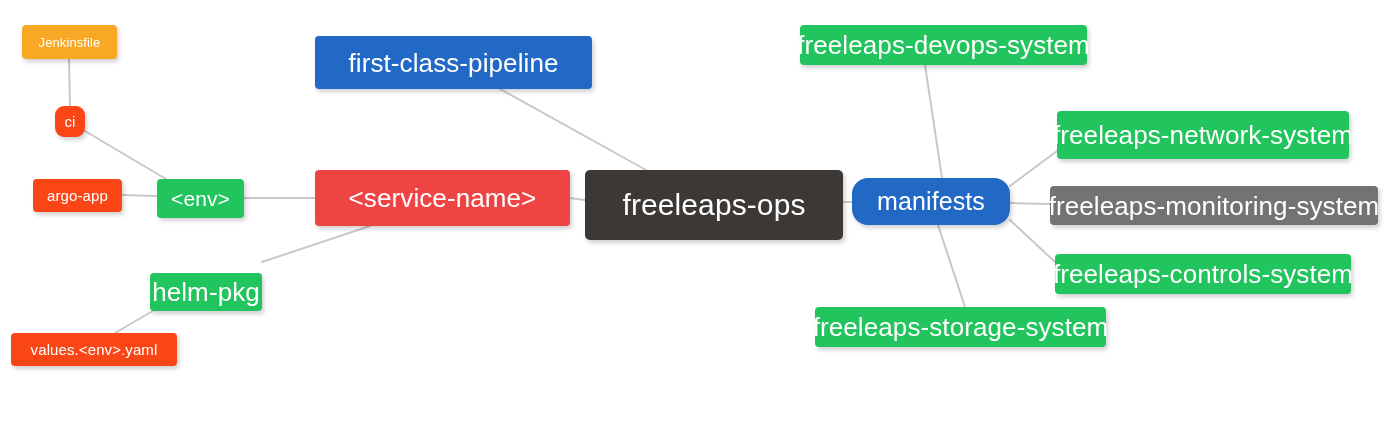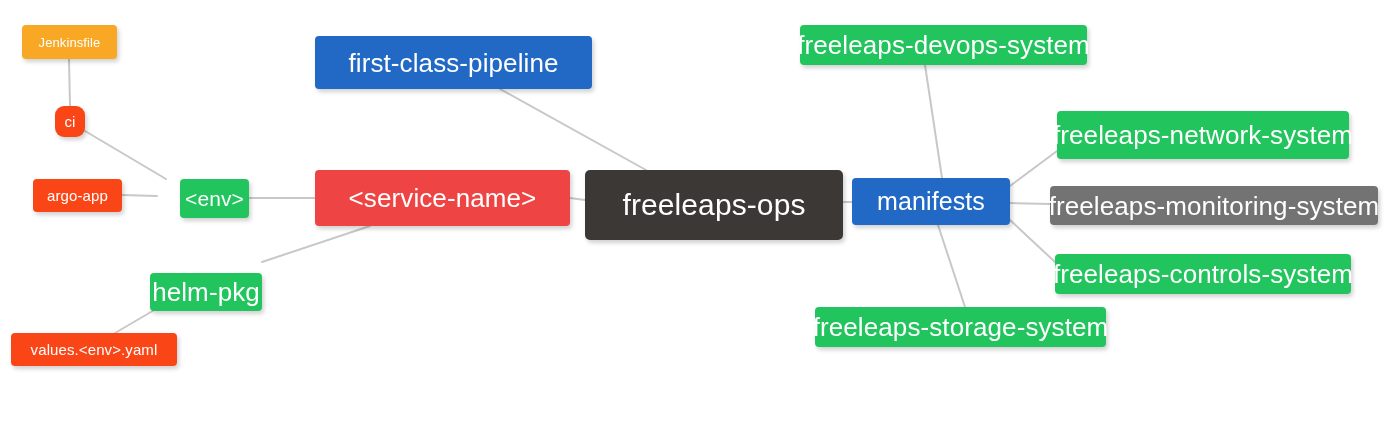--- a/index.html
+++ b/index.html
@@ -48,21 +48,21 @@
     letter-spacing: 0.1px;
     cursor: pointer;
     user-select: none;
   }
   .mm-node-label {
     display: block;
     line-height: 1;
   }
   
   .tier-root   { font-size: 30px; border-radius: 5px; }
-  .tier-one    { font-size: 25px; }
+  .tier-one    { font-size: 25px; border-radius: 16px; }
   .tier-two    { font-size: 26px; }
   .tier-mid    { font-size: 21px; }
   .tier-leaf   { font-size: 26px; }
   .tier-small  { font-size: 15px; }
   .tier-tiny   { font-size: 13px; }
 </style>
 </head>
 <body>
 
 <div id="mindmap-canvas">
@@ -90,21 +90,21 @@
       </div>
       <div class="mm-node tier-two" style="left: 315px; top: 170px; width: 255px; height: 56px; background: #ef4444;">
         <span class="mm-node-label">&lt;service-name&gt;</span>
       </div>
       <div class="mm-node tier-one" style="left: 852px; top: 178px; width: 158px; height: 47px; background: rgb(33, 105, 196);">
         <span class="mm-node-label">manifests</span>
       </div>
       <div class="mm-node tier-two" style="left: 315px; top: 36px; width: 277px; height: 53px; background: rgb(33, 105, 196);">
         <span class="mm-node-label">first-class-pipeline</span>
       </div>
-      <div class="mm-node tier-mid" style="left: 157px; top: 179px; width: 69px; height: 39px; background: rgb(34, 196, 93); margin-left: 23px;">
+      <div class="mm-node tier-mid" style="left: 157px; top: 179px; width: 87px; height: 39px; background: rgb(34, 196, 93);">
         <span class="mm-node-label">&lt;env&gt;</span>
       </div>
       <div class="mm-node tier-leaf" style="left: 150px; top: 257px; width: 112px; height: 38px; background: rgb(34, 196, 93); margin-top: 16px;">
         <span class="mm-node-label">helm-pkg</span>
       </div>
       <div class="mm-node tier-small" style="left: 55px; top: 106px; width: 30px; height: 31px; background: rgb(250, 70, 22); border-radius: 9px;">
         <span class="mm-node-label">ci</span>
       </div>
       <div class="mm-node tier-small" style="left: 33px; top: 179px; width: 89px; height: 33px; background: rgb(250, 70, 22);">
         <span class="mm-node-label">argo-app</span>

